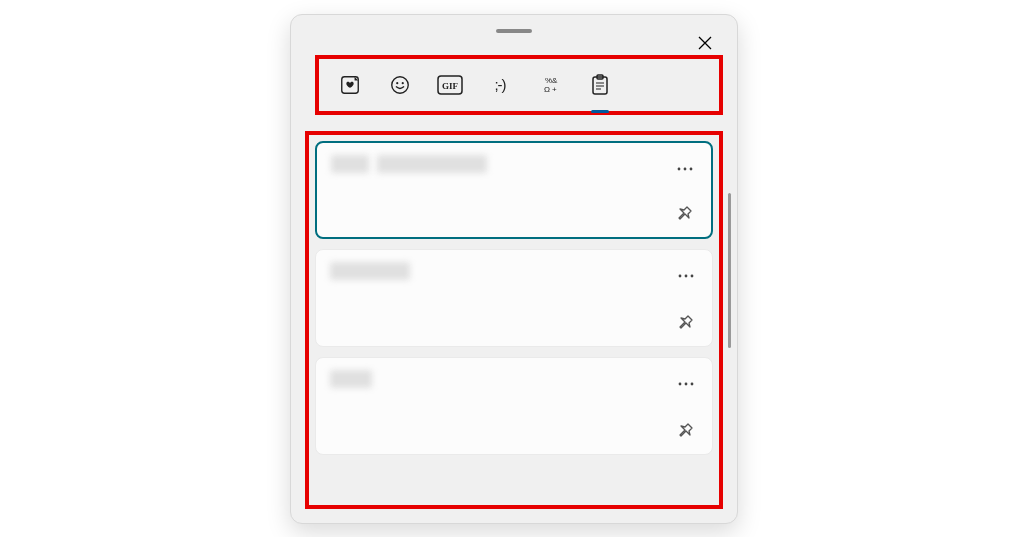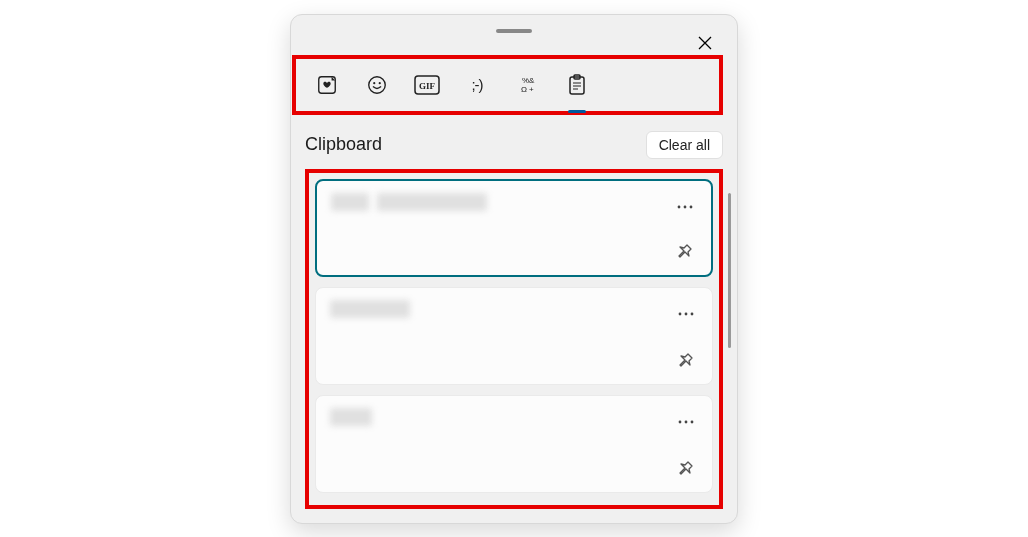--- a/index.html
+++ b/index.html
@@ -37,21 +37,21 @@
       right: 18px;
       width: 28px;
       height: 28px;
       display: flex;
       align-items: center;
       justify-content: center;
       cursor: pointer;
       color: #000;
     }
     .toolbar-wrap {
-      margin: 22px 14px 12px 1px;
+      margin: 22px 14px 12px 24px;
       border: 4px solid #e60000;
       padding: 6px 0;
     }
     .toolbar {
       display: flex;
       align-items: center;
       gap: 0;
       padding: 0 6px;
     }
     .tool-item {
@@ -222,24 +222,20 @@
             <rect x="2" y="3" width="14" height="17" rx="2" fill="none" stroke="#222" stroke-width="1.5"></rect>
             <rect x="6" y="1" width="6" height="4" rx="1" fill="none" stroke="#222" stroke-width="1.5"></rect>
             <line x1="5" y1="9" x2="13" y2="9" stroke="#222" stroke-width="1.2"></line>
             <line x1="5" y1="12" x2="13" y2="12" stroke="#222" stroke-width="1.2"></line>
             <line x1="5" y1="15" x2="10" y2="15" stroke="#222" stroke-width="1.2"></line>
           </svg>
       </div>
     </div>
   </div>
 
-  <div class="section-header">
-    <div class="section-title">Clipboard</div>
-    <button class="clear-btn">Clear all</button>
-  </div>
 
   <div class="panel-scrollbar"></div>
 
   <div class="items-wrap">
     <div class="items-inner">
 
       <div class="clip-item selected">
         <div class="clip-content">
           <div class="blur-block" style="width:38px"></div>
           <div class="blur-block" style="width:110px"></div>

